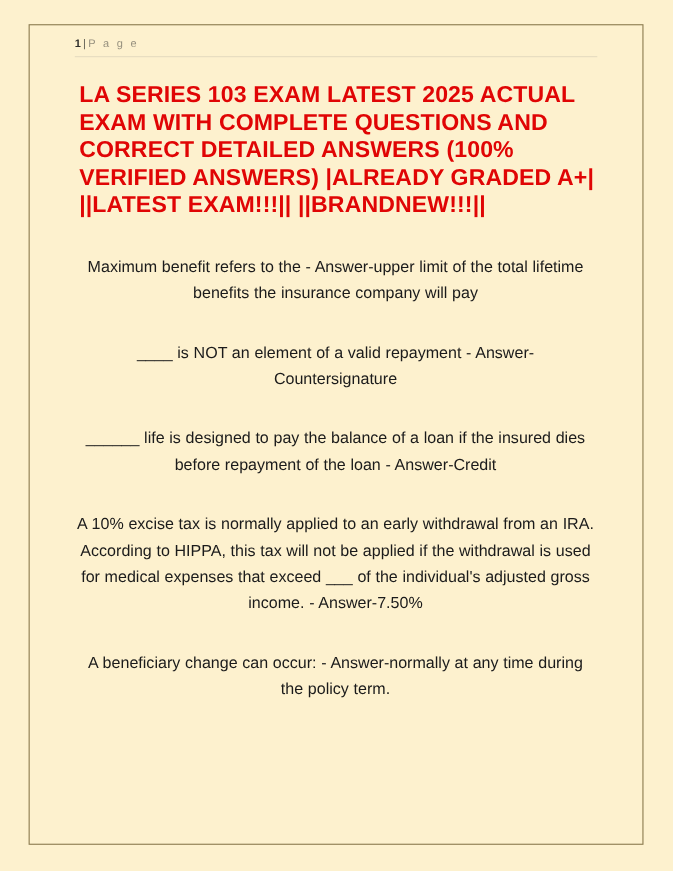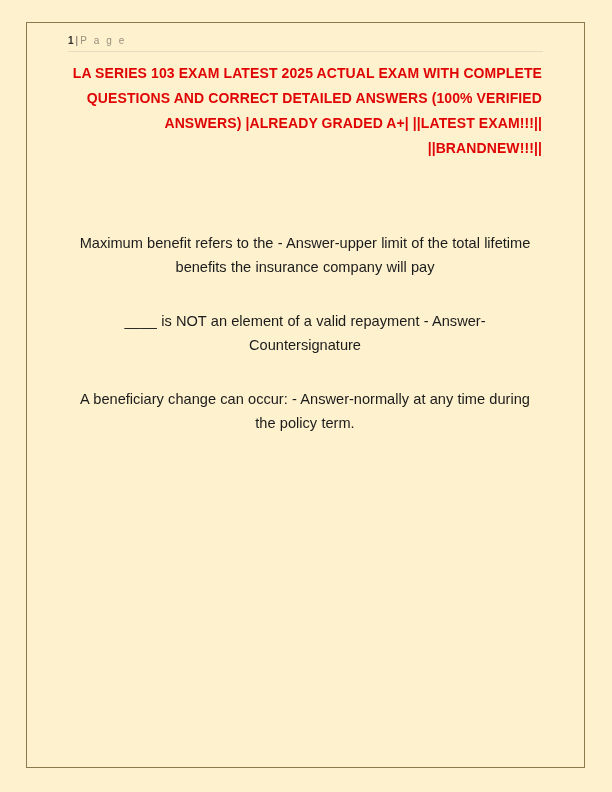--- a/index.html
+++ b/index.html
@@ -78,26 +78,26 @@
     top: 51px;
     width: 475px;
     height: 1px;
     background: #e6dcc0;
   }
 
   
   .doc-title {
     position: absolute;
     left: 72px;
-    top: 61px;
+    top: 74px;
     width: 470px;
-    text-align: right;
+    text-align: left;
     color: #e00505;
     font-weight: bold;
-    font-size: 14px;
+    font-size: 21px;
     line-height: 25px;
     letter-spacing: 0.1px;
   }
 
   
   .body-block {
     position: absolute;
     left: 70px;
     top: 231px;
     width: 470px;
@@ -127,17 +127,19 @@
       <div class="header-line"><span class="header-num">1</span><span class="header-sep">|</span><span class="header-word">P a g e</span></div>
     </div>
 
     <div class="header-rule"></div>
 
     <div class="doc-title">LA SERIES 103 EXAM LATEST 2025 ACTUAL EXAM WITH COMPLETE QUESTIONS AND CORRECT DETAILED ANSWERS (100% VERIFIED ANSWERS) |ALREADY GRADED A+| ||LATEST EXAM!!!|| ||BRANDNEW!!!||</div>
 
     <div class="body-block">
       <p class="para">Maximum benefit refers to the - Answer-upper limit of the total lifetime benefits the insurance company will pay</p>
       <p class="para">____ is NOT an element of a valid repayment - Answer-Countersignature</p>
+      <p class="para">______ life is designed to pay the balance of a loan if the insured dies before repayment of the loan - Answer-Credit</p>
+      <p class="para">A 10% excise tax is normally applied to an early withdrawal from an IRA. According to HIPPA, this tax will not be applied if the withdrawal is used for medical expenses that exceed ___ of the individual's adjusted gross income. - Answer-7.50%</p>
       <p class="para">A beneficiary change can occur: - Answer-normally at any time during the policy term.</p>
     </div>
 
   </div>
 </div>
 
 </body></html>

